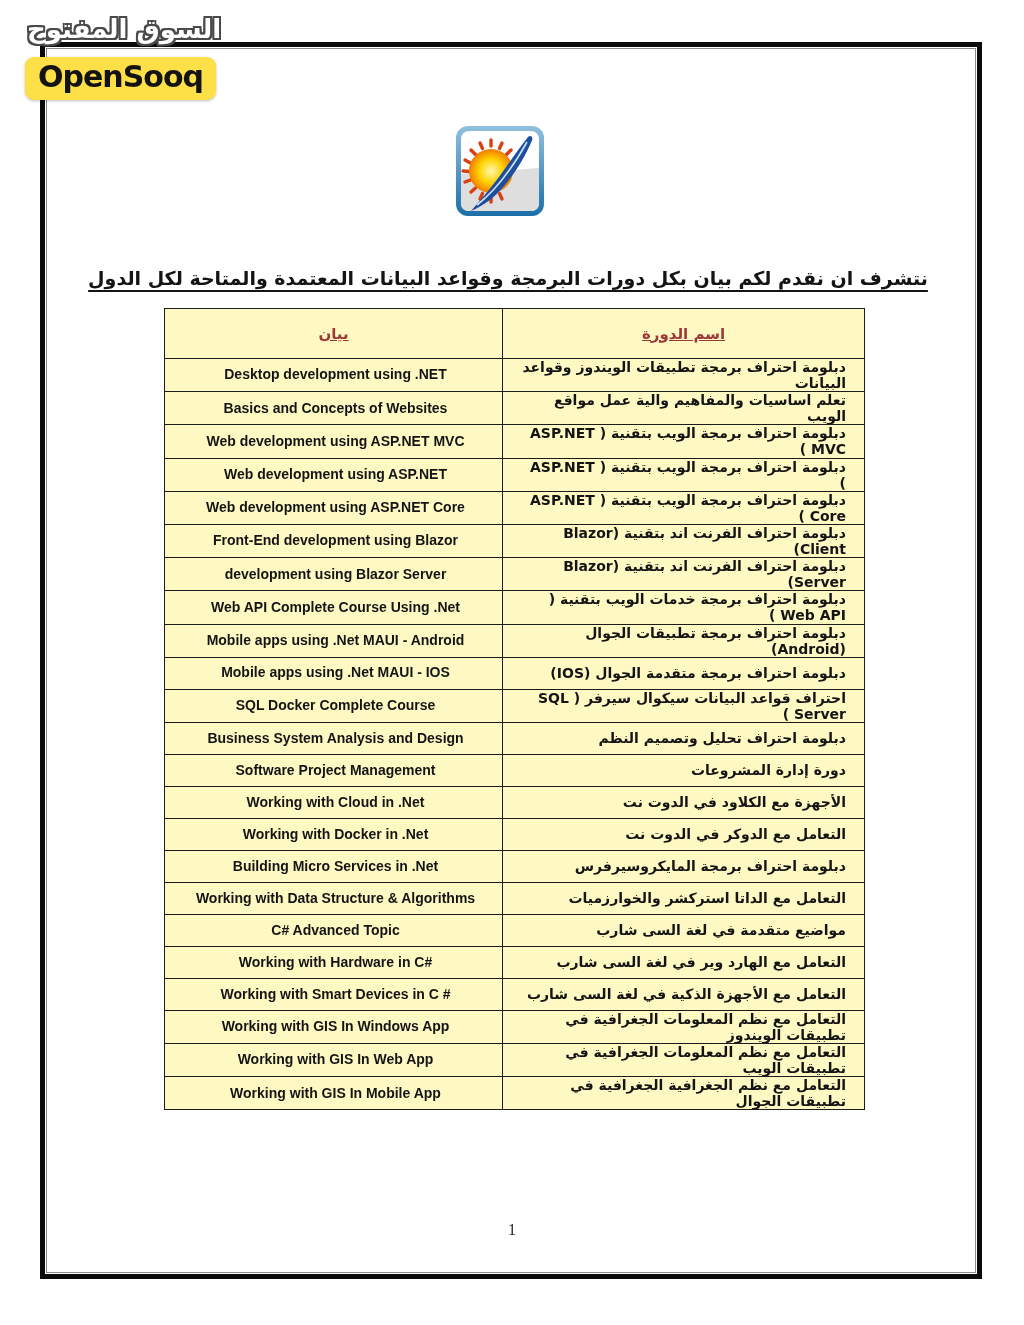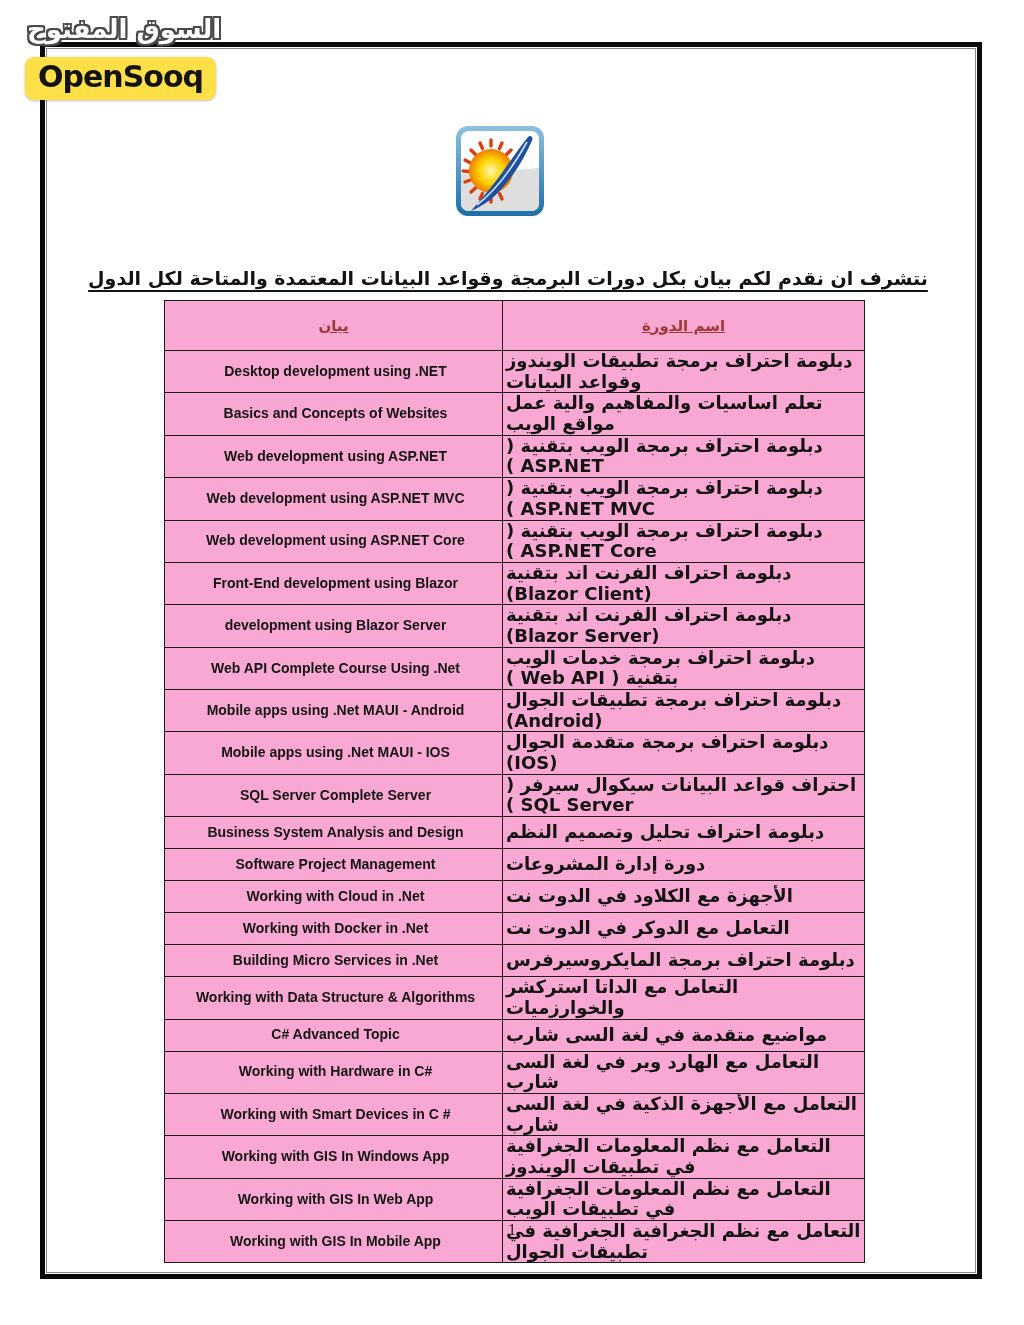--- a/index.html
+++ b/index.html
@@ -65,25 +65,25 @@
     font-family: "DejaVu Sans", sans-serif;
     font-weight: bold; font-size: 19px;
     color: var(--body-text, #141414);
     text-decoration: underline;
     text-decoration-thickness: 2px;
     text-underline-offset: 5px;
     margin-top: 20px;
   }
   
   table.courses {
-    position: absolute; left: 164px; top: 300px;
+    position: absolute; left: 164px; top: 308px;
     width: 700px;
     border-collapse: collapse;
     table-layout: fixed;
-    background: #f9a8d4;
+    background: #fef9c3;
   }
   .courses col.col-en { width: 338px; }
   .courses col.col-ar { width: 362px; }
   .courses th, .courses td {
     border: 1.6px solid var(--table-border, #1c1c1c);
     box-sizing: border-box;
     overflow: hidden;
   }
   .courses th {
     height: 50px;
@@ -98,25 +98,25 @@
   .cell-en {
     font-family: "Liberation Sans", sans-serif;
     font-weight: bold; font-size: 14px;
     color: var(--body-text, #141414);
     text-align: center;
     padding: 0 4px 0 8px;
     line-height: 1.1;
   }
   .cell-ar {
     direction: rtl;
-    text-align: left;
-    font-family: "DejaVu Sans", sans-serif;
-    font-weight: bold; font-size: 18px;
+    text-align: right;
+    font-family: "DejaVu Sans", sans-serif;
+    font-weight: bold; font-size: 14px;
     color: var(--body-text, #141414);
-    padding: 0 3px;
+    padding: 0 18px;
     line-height: 1.15;
   }
   
   .page-num {
     position: absolute; left: 0; top: 1221px;
     width: 1024px; text-align: center;
     font-family: "Liberation Serif", serif;
     font-size: 16px; color: #1f1f1f;
   }
 </style>
@@ -187,28 +187,28 @@
     <tbody>
         <tr>
           <td class="cell-en">Desktop development using .NET</td>
           <td class="cell-ar" dir="rtl">دبلومة احتراف برمجة تطبيقات الويندوز وقواعد البيانات</td>
         </tr>
         <tr>
           <td class="cell-en"> Basics and Concepts of Websites</td>
           <td class="cell-ar" dir="rtl">تعلم اساسيات والمفاهيم والية عمل مواقع الويب</td>
         </tr>
         <tr>
+          <td class="cell-en">Web development using  ASP.NET  MVC</td>
+          <td class="cell-ar" dir="rtl">دبلومة احتراف برمجة الويب بتقنية ( ASP.NET  MVC )</td>
+        </tr>
+        <tr>
           <td class="cell-en">Web development using ASP.NET</td>
           <td class="cell-ar" dir="rtl">دبلومة  احتراف برمجة الويب بتقنية  ( ASP.NET )</td>
         </tr>
         <tr>
-          <td class="cell-en">Web development using  ASP.NET  MVC</td>
-          <td class="cell-ar" dir="rtl">دبلومة احتراف برمجة الويب بتقنية ( ASP.NET  MVC )</td>
-        </tr>
-        <tr>
           <td class="cell-en">Web development using  ASP.NET  Core</td>
           <td class="cell-ar" dir="rtl">دبلومة احتراف برمجة الويب بتقنية ( ASP.NET  Core )</td>
         </tr>
         <tr>
           <td class="cell-en">Front-End  development using Blazor</td>
           <td class="cell-ar" dir="rtl">دبلومة احتراف الفرنت اند  بتقنية   (Blazor Client)</td>
         </tr>
         <tr>
           <td class="cell-en">development using Blazor Server</td>
           <td class="cell-ar" dir="rtl">دبلومة احتراف الفرنت اند  بتقنية  (Blazor Server)</td>
@@ -219,21 +219,21 @@
         </tr>
         <tr>
           <td class="cell-en">Mobile apps using .Net MAUI - Android</td>
           <td class="cell-ar" dir="rtl">دبلومة احتراف برمجة تطبيقات الجوال  (Android)</td>
         </tr>
         <tr>
           <td class="cell-en">Mobile apps using .Net MAUI - IOS</td>
           <td class="cell-ar" dir="rtl">دبلومة احتراف برمجة متقدمة الجوال  (IOS)</td>
         </tr>
         <tr>
-          <td class="cell-en">SQL Server Complete  Server</td>
+          <td class="cell-en">SQL Docker Complete  Course</td>
           <td class="cell-ar" dir="rtl">احتراف قواعد البيانات سيكوال سيرفر  ( SQL Server )</td>
         </tr>
         <tr>
           <td class="cell-en">Business System Analysis and Design</td>
           <td class="cell-ar" dir="rtl">دبلومة احتراف  تحليل وتصميم النظم</td>
         </tr>
         <tr>
           <td class="cell-en"> Software Project Management</td>
           <td class="cell-ar" dir="rtl">دورة إدارة المشروعات</td>
         </tr>

